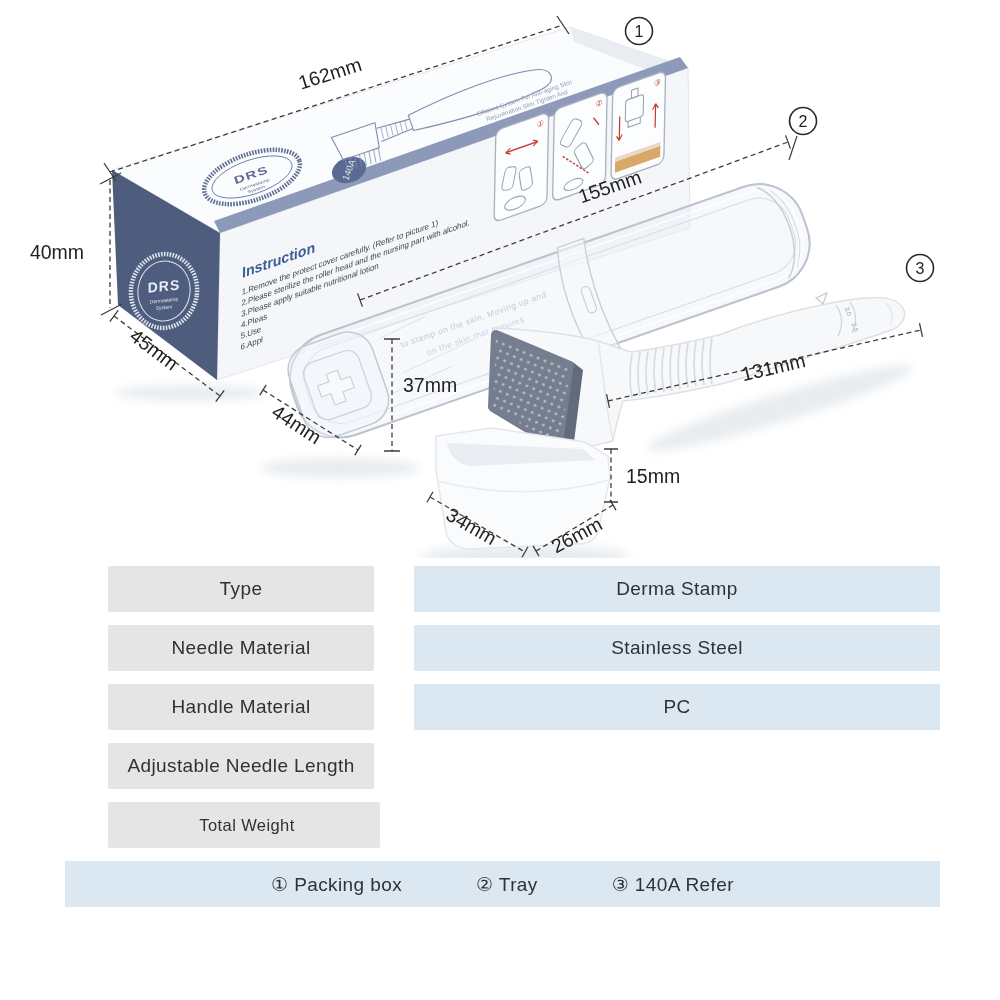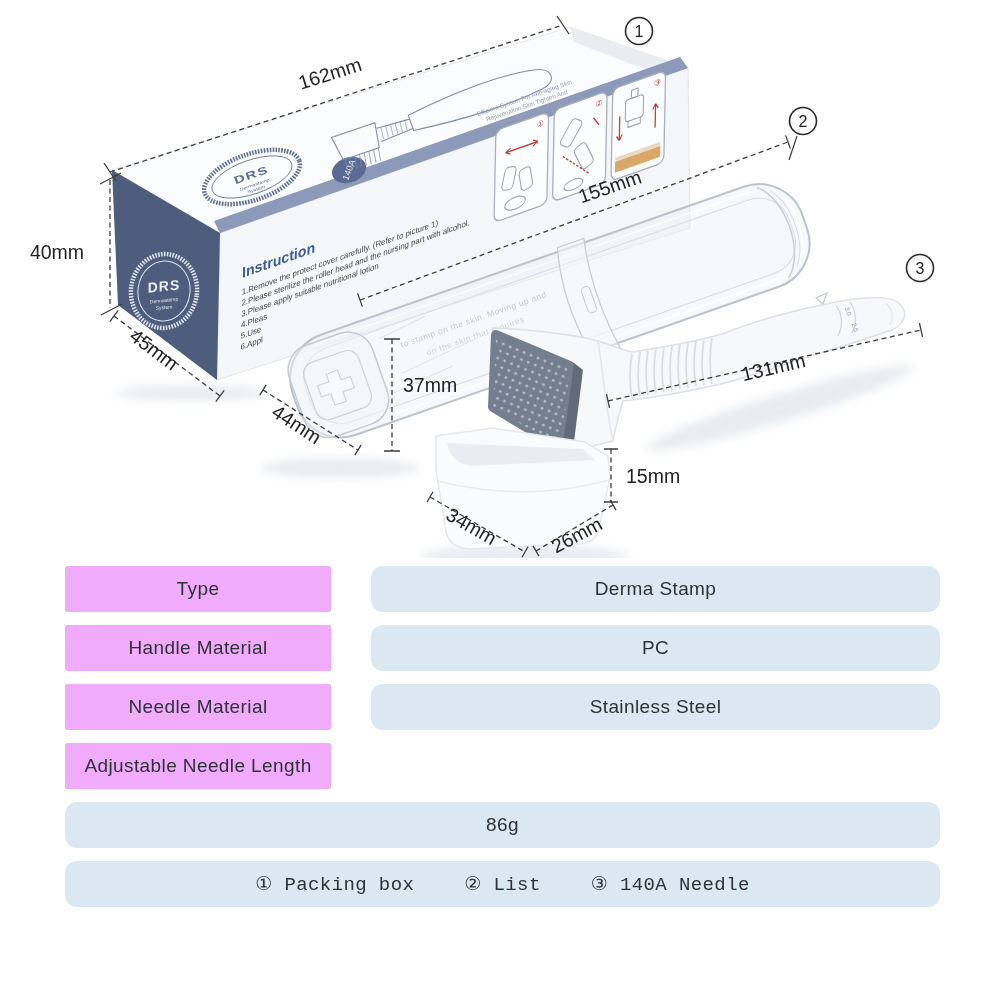--- a/index.html
+++ b/index.html
@@ -2,26 +2,26 @@
 <html><head>
 <meta charset="utf-8">
 <style>
   html,body{margin:0;padding:0;background:#ffffff;}
   body{width:1000px;height:1000px;font-family:"Liberation Sans",sans-serif;overflow:hidden;}
   .stage{position:relative;width:1000px;height:1000px;background:#fff;}
   .illustration{position:absolute;top:0;left:0;}
   
   .spec-table{position:absolute;top:562px;left:0;width:1000px;box-sizing:border-box;padding:4px 60px 0 65px;}
   .spec-row{display:flex;gap:40px;height:46px;margin-bottom:13px;}
-  .spec-label{flex:0 0 266px;background:#f0abfc;border-radius:2px;display:flex;align-items:center;justify-content:center;
-    font-size:19px;color:#2e3236;letter-spacing:.4px;}
-  .spec-value{flex:1;background:#dbe8f2;border-radius:12px;display:flex;align-items:center;justify-content:center;
+  .spec-label{flex:0 0 266px;background:#e5e5e5;border-radius:2px;display:flex;align-items:center;justify-content:center;
+    font-size:19px;color:#2e3236;letter-spacing:.4px;margin-left:43px;}
+  .spec-value{flex:1;background:#dbe8f2;border-radius:0;display:flex;align-items:center;justify-content:center;
     font-size:19px;color:#2e3236;letter-spacing:.4px;}
   .spec-row:nth-child(5) .spec-label{font-size:16.5px;padding-left:6px;}
-  .packing-items{display:flex;gap:50px;align-items:center;justify-content:flex-start;font-family:Liberation Mono, monospace;}
+  .packing-items{display:flex;gap:74px;align-items:center;justify-content:flex-start;}
   svg text{font-family:"Liberation Sans",sans-serif;}
   .dim-text{font-size:19.5px;fill:#222;}
   .dim-line{stroke:#3d3d3d;stroke-width:1.3;fill:none;stroke-dasharray:5 3.5;}
   .dim-tick{stroke:#3d3d3d;stroke-width:1.3;fill:none;}
 </style>
 </head>
 <body>
 
 <div class="stage">
 
@@ -278,36 +278,36 @@
       </g>
     </g>
   </svg>
 
   <div class="spec-table">
     <div class="spec-row">
       <div class="spec-label">Type</div>
       <div class="spec-value">Derma Stamp</div>
     </div>
     <div class="spec-row">
+      <div class="spec-label">Needle Material</div>
+      <div class="spec-value">Stainless Steel</div>
+    </div>
+    <div class="spec-row">
       <div class="spec-label">Handle Material</div>
       <div class="spec-value">PC</div>
     </div>
     <div class="spec-row">
-      <div class="spec-label">Needle Material</div>
-      <div class="spec-value">Stainless Steel</div>
-    </div>
-    <div class="spec-row">
       <div class="spec-label">Adjustable Needle Length</div>
     </div>
     <div class="spec-row">
-      <div class="spec-value">86g</div>
+      <div class="spec-label">Total Weight</div>
     </div>
     <div class="spec-row">
       <div class="spec-value">
         <div class="packing-items">
           <span>① Packing box</span>
-          <span>② List</span>
-          <span>③ 140A  Needle</span>
+          <span>② Tray</span>
+          <span>③ 140A  Refer</span>
         </div>
       </div>
     </div>
   </div>
 </div>
 
 </body></html>

